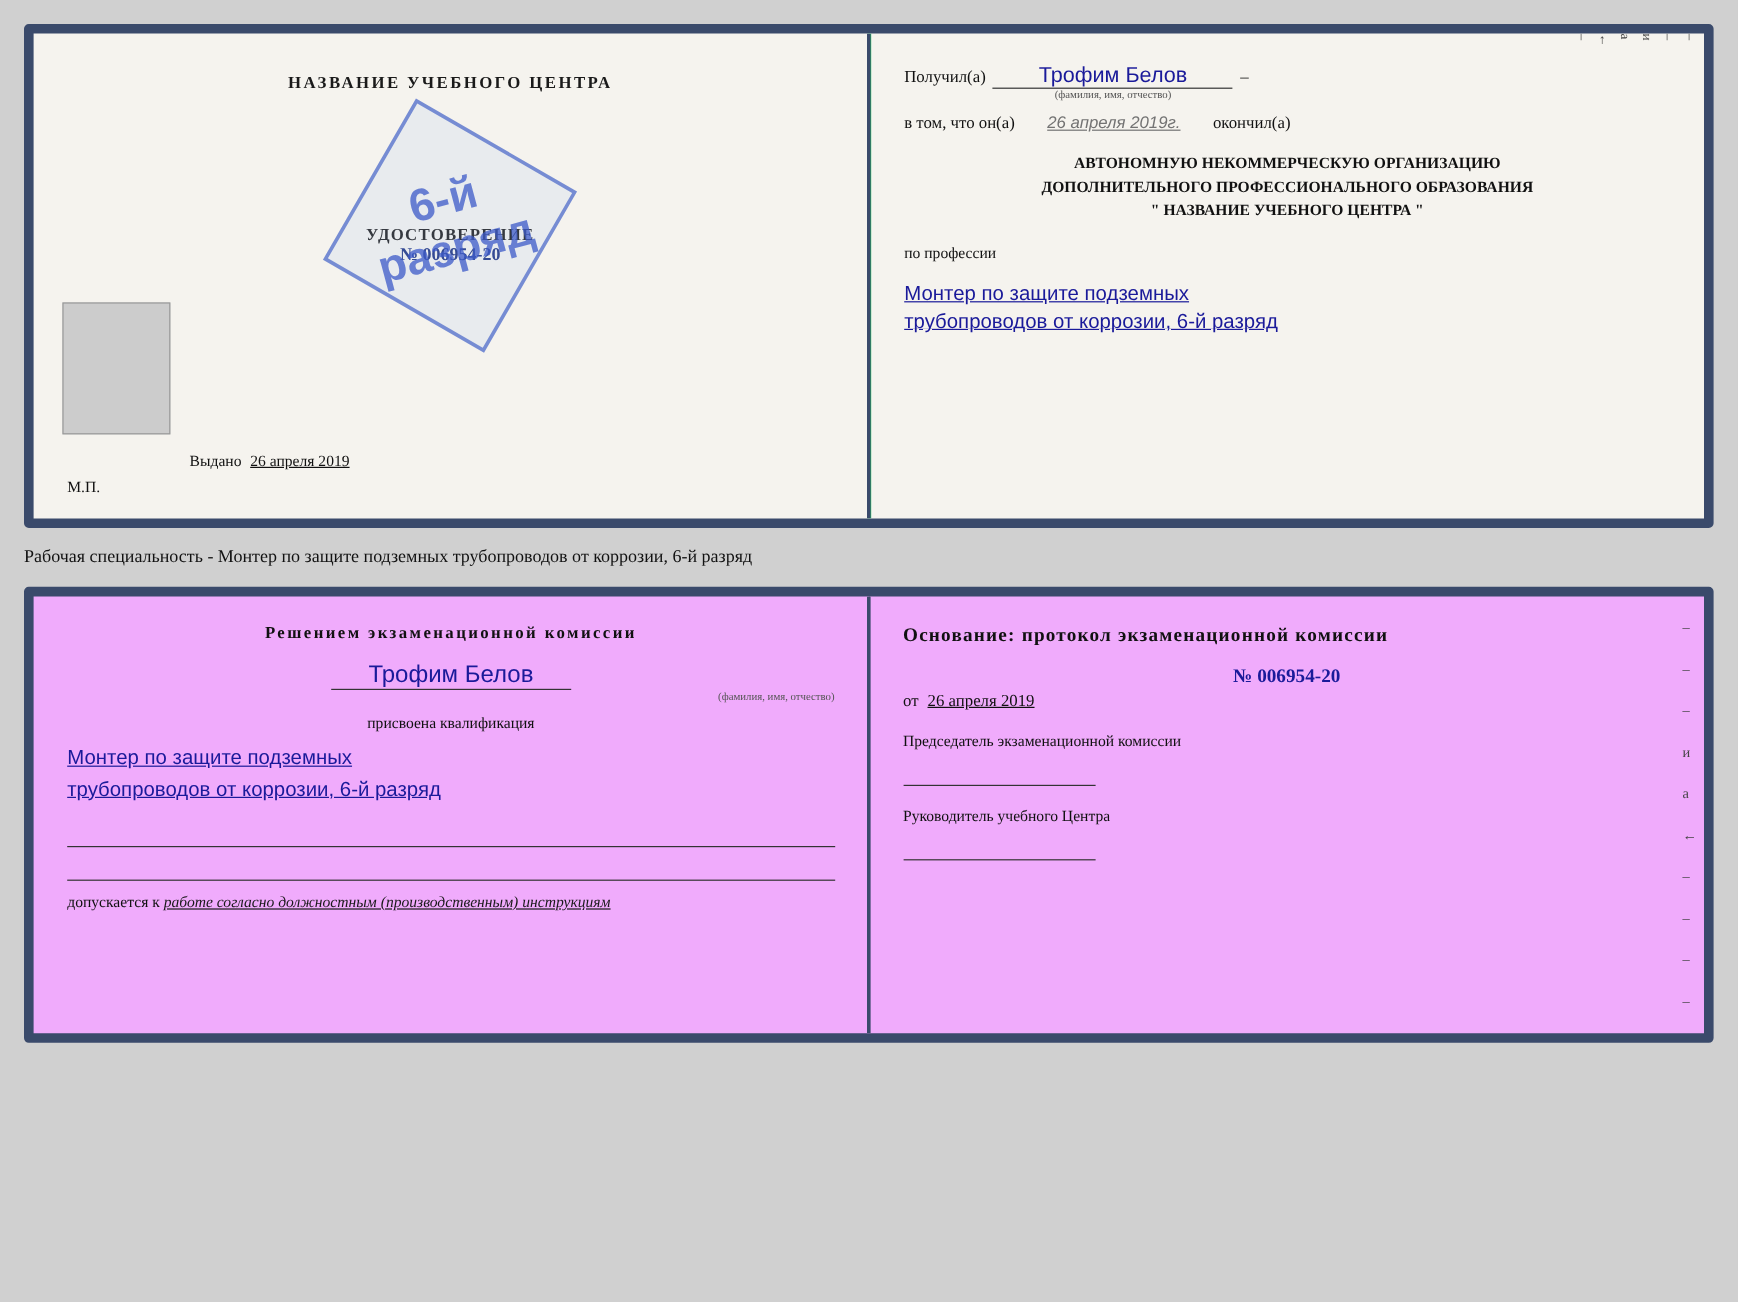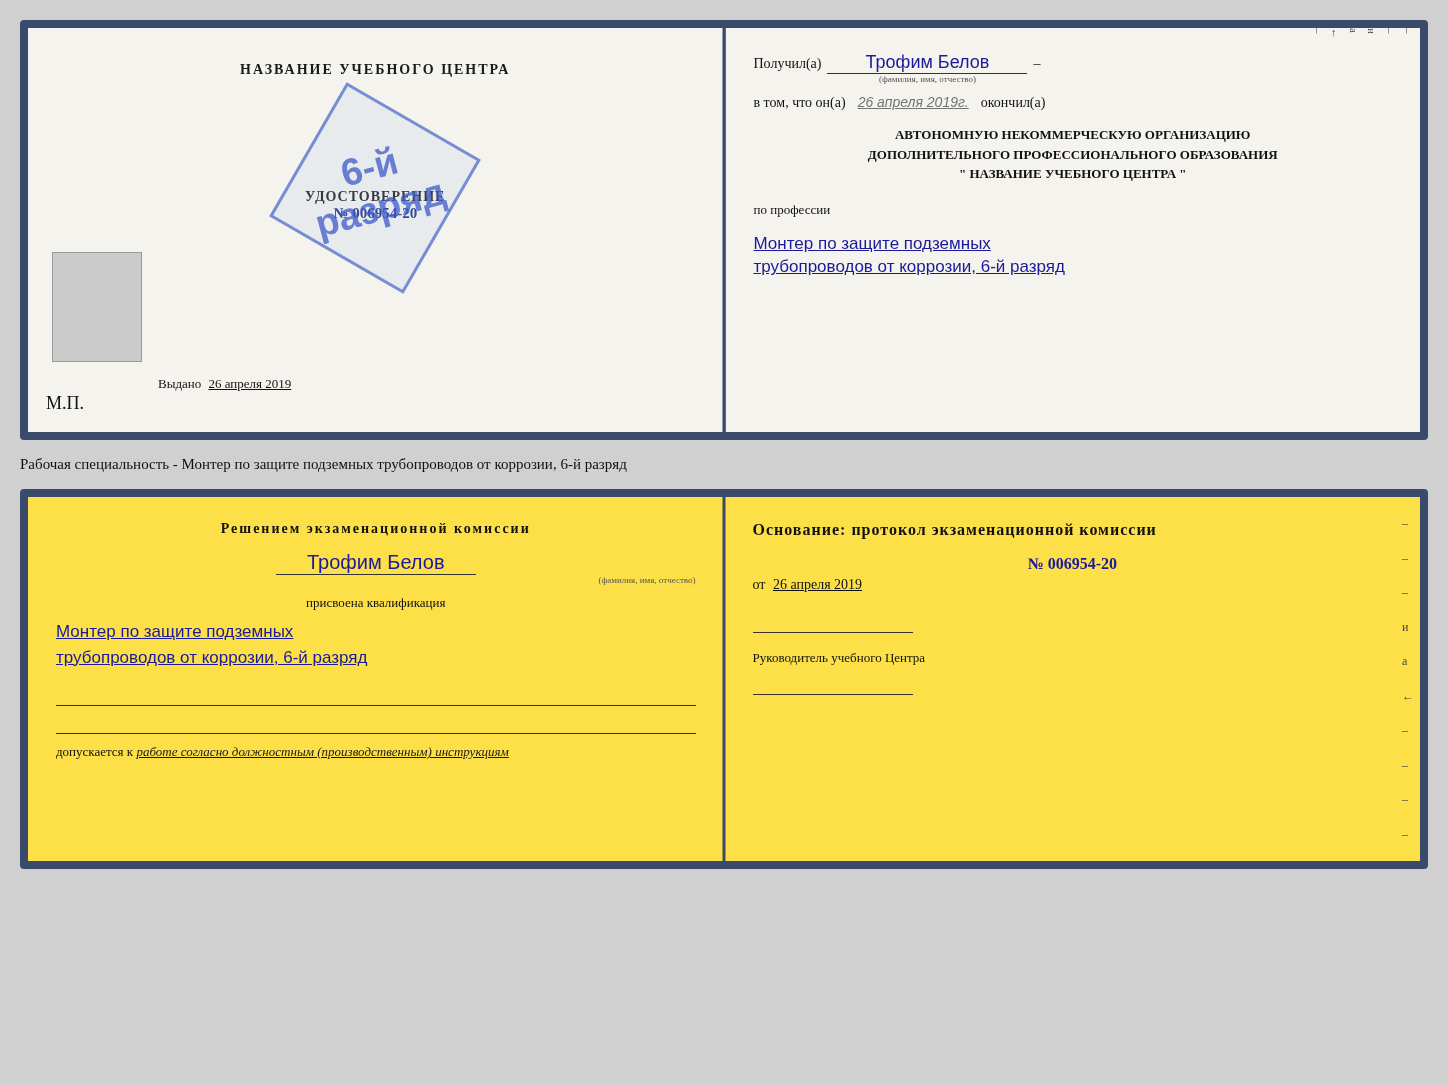--- a/index.html
+++ b/index.html
@@ -138,22 +138,22 @@
     .vydano-line {
       position: absolute;
       bottom: 40px;
       left: 130px;
       font-size: 13px;
     }
 
     .mp-line {
       position: absolute;
       bottom: 18px;
-      left: 18px;
-      font-size: 18px;
+      left: 28px;
+      font-size: 13px;
     }
 
     
     .cert-right {
       display: flex;
       flex-direction: column;
       gap: 10px;
     }
 
     .poluchil-line {
@@ -176,21 +176,21 @@
       font-size: 9px;
       color: #555;
       text-align: right;
       display: block;
     }
 
     .vtom-line {
       font-size: 14px;
       display: flex;
       align-items: baseline;
-      gap: 4px;
+      gap: 19px;
     }
 
     .date-handwritten {
       font-size: 14px;
       color: #737373;
       font-style: italic;
       text-decoration: underline;
       font-family: 'Comic Sans MS', cursive, sans-serif;
     }
 
@@ -239,21 +239,21 @@
     
     .middle-text {
       font-size: 15px;
       color: #111;
       padding: 4px 0;
     }
 
     
     .certificate-bottom {
       display: flex;
-      background: #fde047;
+      background: #f0abfc;
       border: 8px solid #3a4a6b;
       border-radius: 4px;
       min-height: 380px;
       position: relative;
       overflow: hidden;
     }
 
     .certificate-bottom::after {
       content: '';
       position: absolute;
@@ -501,20 +501,21 @@
         <span>№</span>
         <span>006954-20</span>
       </div>
 
       <div class="ot-date">
         <span>от</span>
         <span style="margin-left: 4px; text-decoration: underline;">26 апреля 2019</span>
       </div>
 
       <div class="predsedatel-block">
+        <div class="predsedatel-label">Председатель экзаменационной комиссии</div>
         <div class="signature-line"></div>
       </div>
 
       <div class="rukovoditel-block">
         <div class="predsedatel-label">Руководитель учебного Центра</div>
         <div class="signature-line"></div>
       </div>
 
       <div class="right-side-decoration">
         <span class="deco-dash">–</span>

